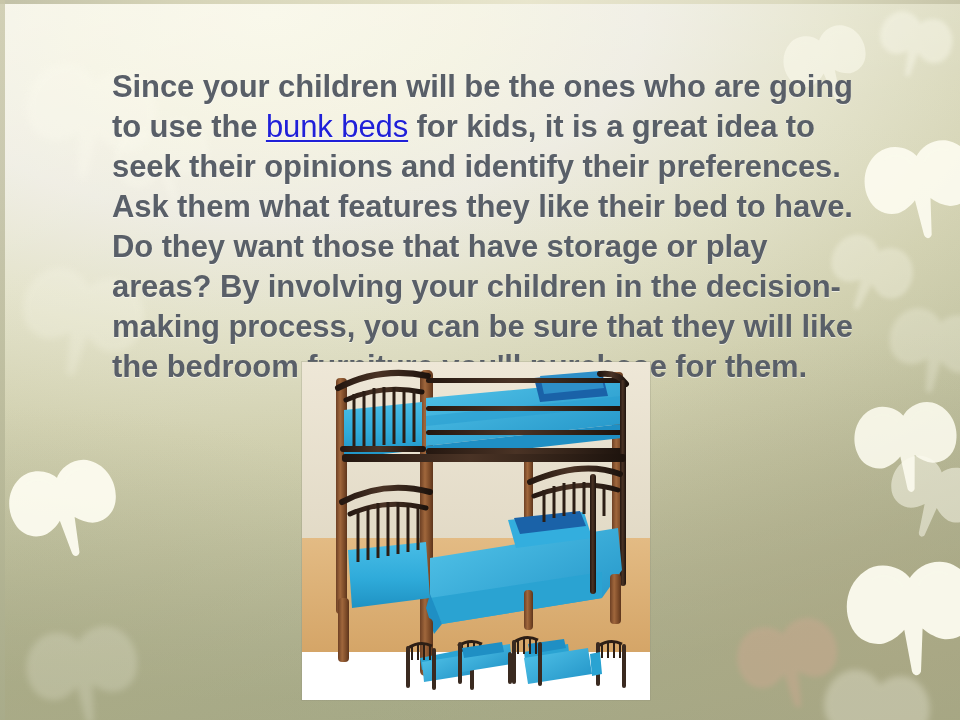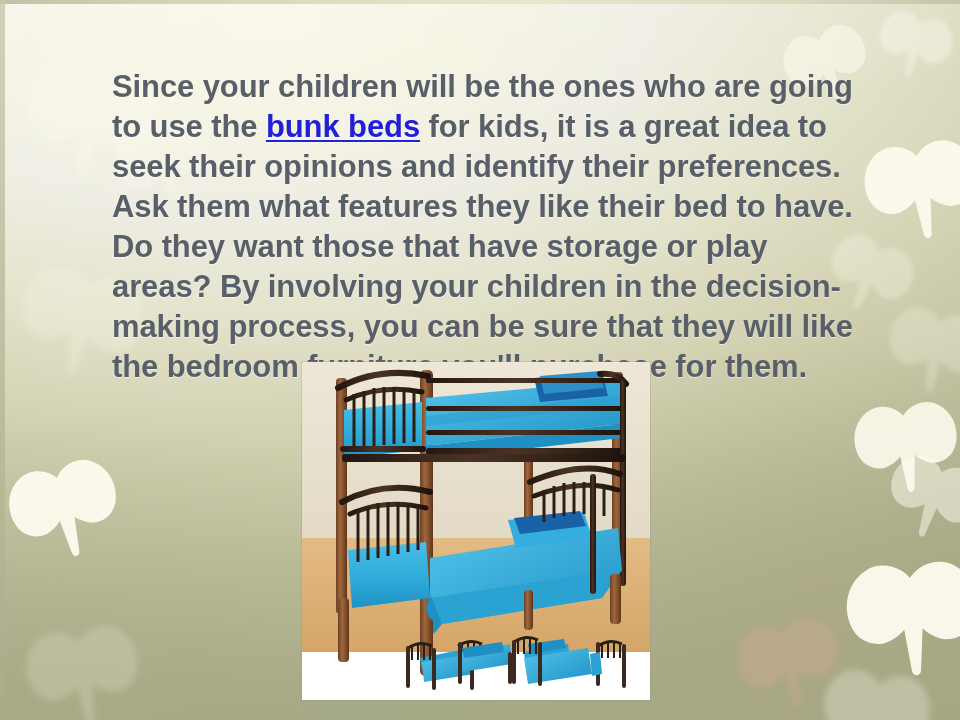--- a/index.html
+++ b/index.html
@@ -77,21 +77,21 @@
     line-height: 40px;
     letter-spacing: -0.1px;
     color: #595f68;
     text-shadow: 0 1px 0 rgba(255,255,255,0.55);
   }
   .copy .link {
     color: #2020d8;
     text-decoration: underline;
     text-underline-offset: 3px;
     text-decoration-thickness: 2px;
-    font-weight: bold;
+    font-weight: normal;
   }
 
   
   .photo {
     position: absolute;
     left: 302px;
     top: 362px;
     width: 348px;
     height: 338px;
     background: #ffffff;

